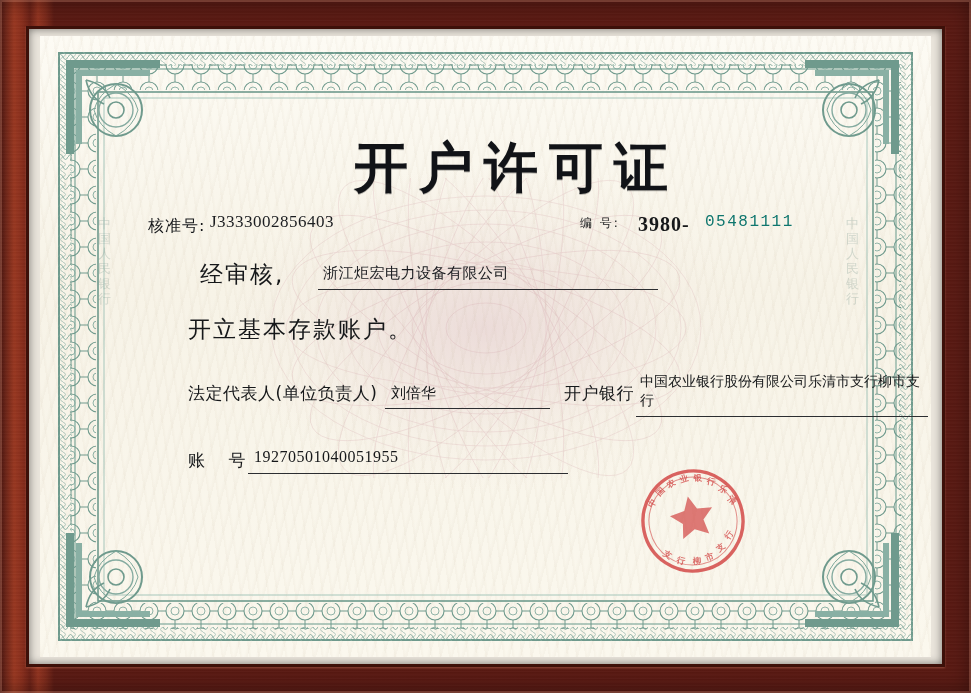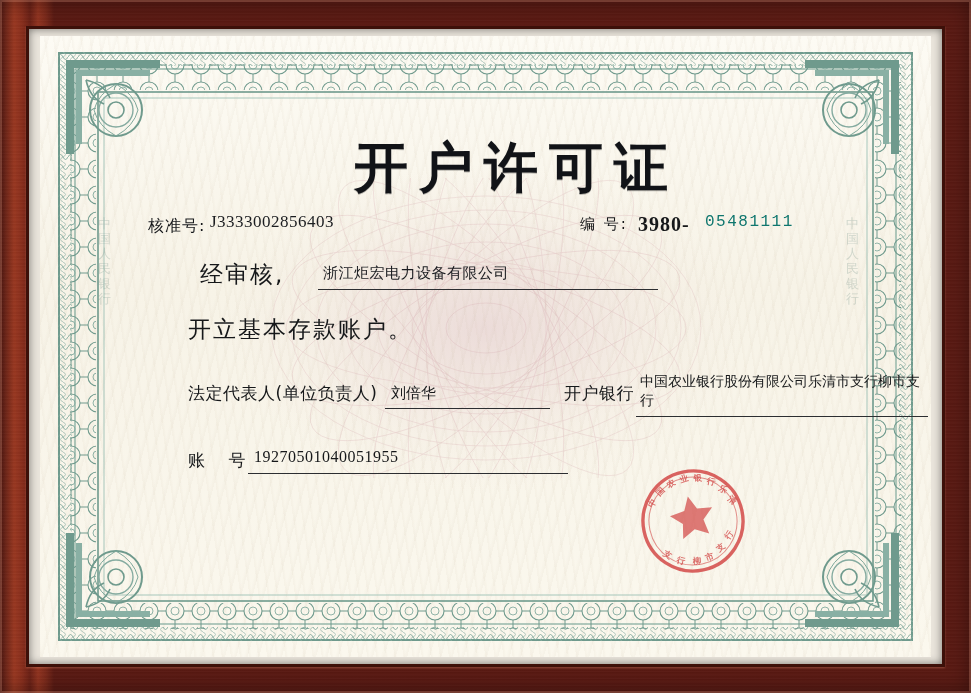--- a/index.html
+++ b/index.html
@@ -150,21 +150,21 @@
 
   .row-number {
     position: absolute;
     left: 540px; top: 176px;
     width: 300px;
     height: 30px;
   }
   .lbl-number {
     position: absolute;
     left: 0; top: 3px;
-    font-size: 15px;
+    font-size: 12px;
     font-family: "DejaVu Sans", sans-serif;
     letter-spacing: 2px;
   }
   .val-number-prefix {
     position: absolute;
     left: 58px; top: 1px;
     font-size: 20px;
     font-family: "Liberation Serif", serif;
     font-weight: bold;
     letter-spacing: 1px;

